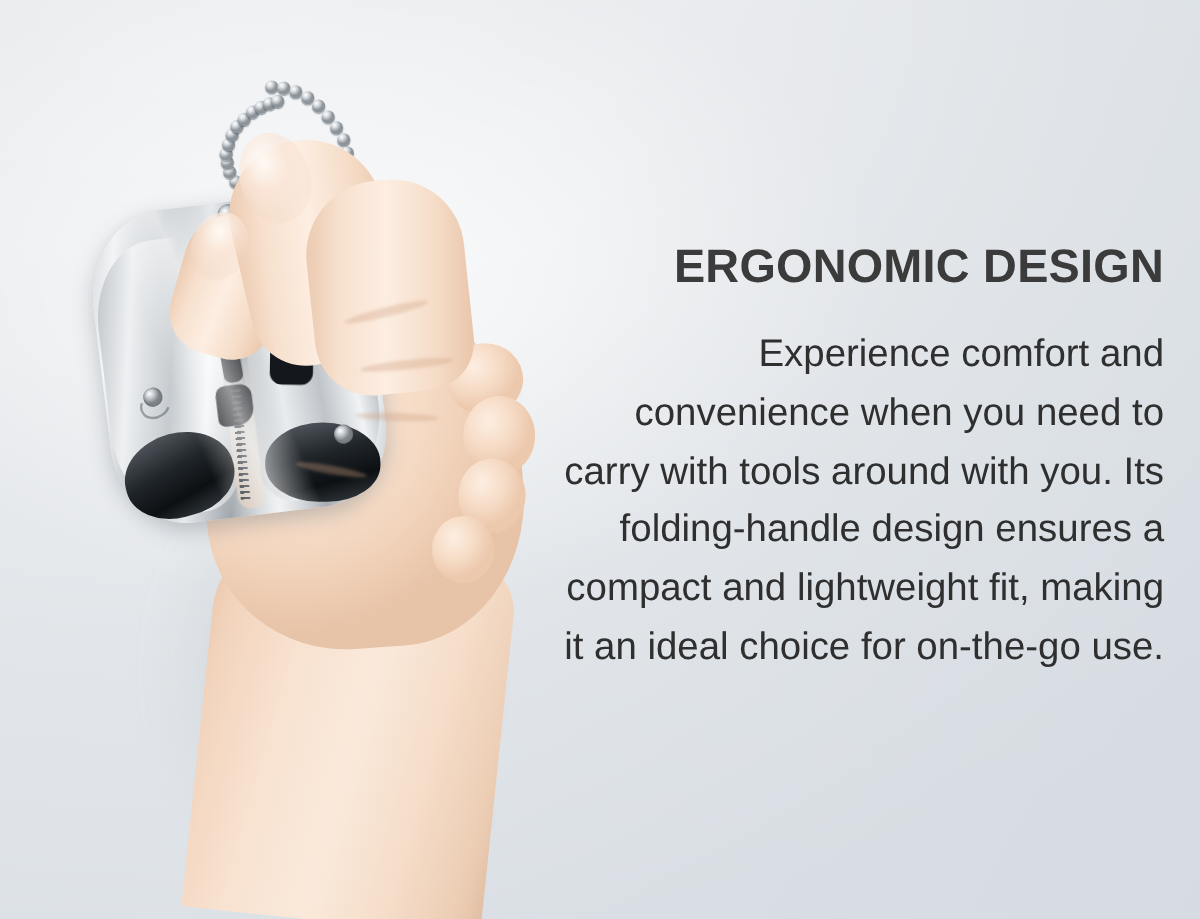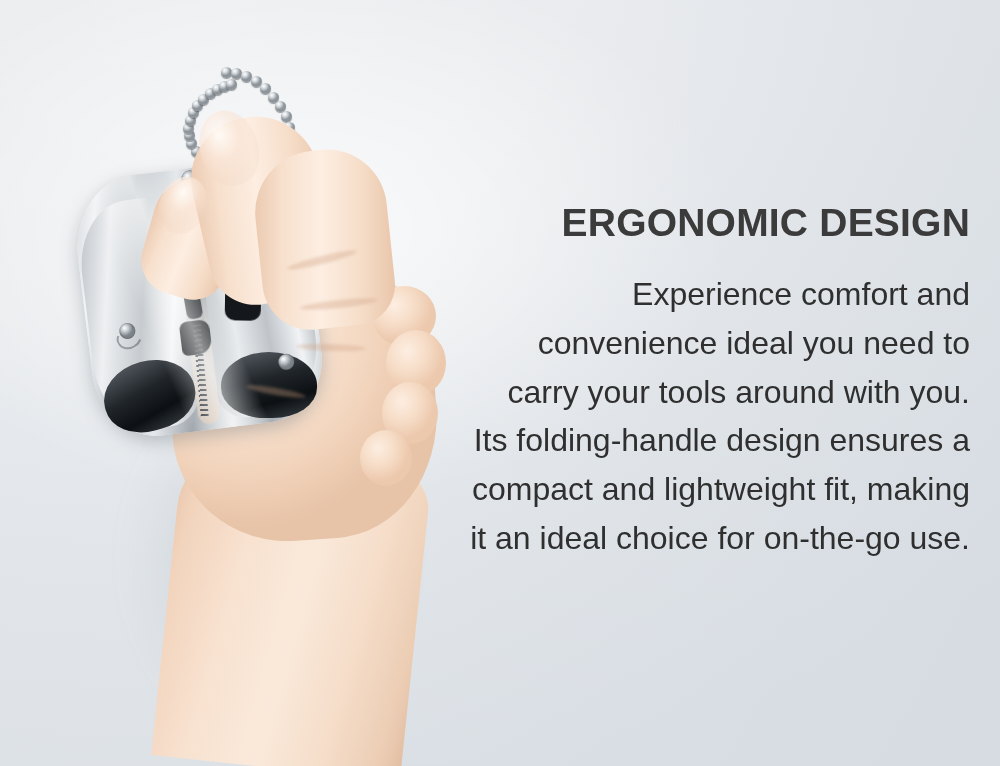--- a/index.html
+++ b/index.html
@@ -395,16 +395,16 @@
     <div class="nail n2"></div>
 
     <div class="crease c1"></div>
     <div class="crease c2"></div>
     <div class="crease c3"></div>
     <div class="crease c4"></div>
   </div>
 
   <div class="text-panel">
     <h1 class="headline">ERGONOMIC DESIGN</h1>
-    <p class="body-copy">Experience comfort and convenience ideal you need to carry your tools around with you. Its folding-handle design ensures a compact and lightweight fit, making it an ideal choice for on-the-go use.</p>
+    <p class="body-copy">Experience comfort and convenience when you need to carry with tools around with you. Its folding-handle design ensures a compact and lightweight fit, making it an ideal choice for on-the-go use.</p>
   </div>
 
 </div>
 
 </body></html>

